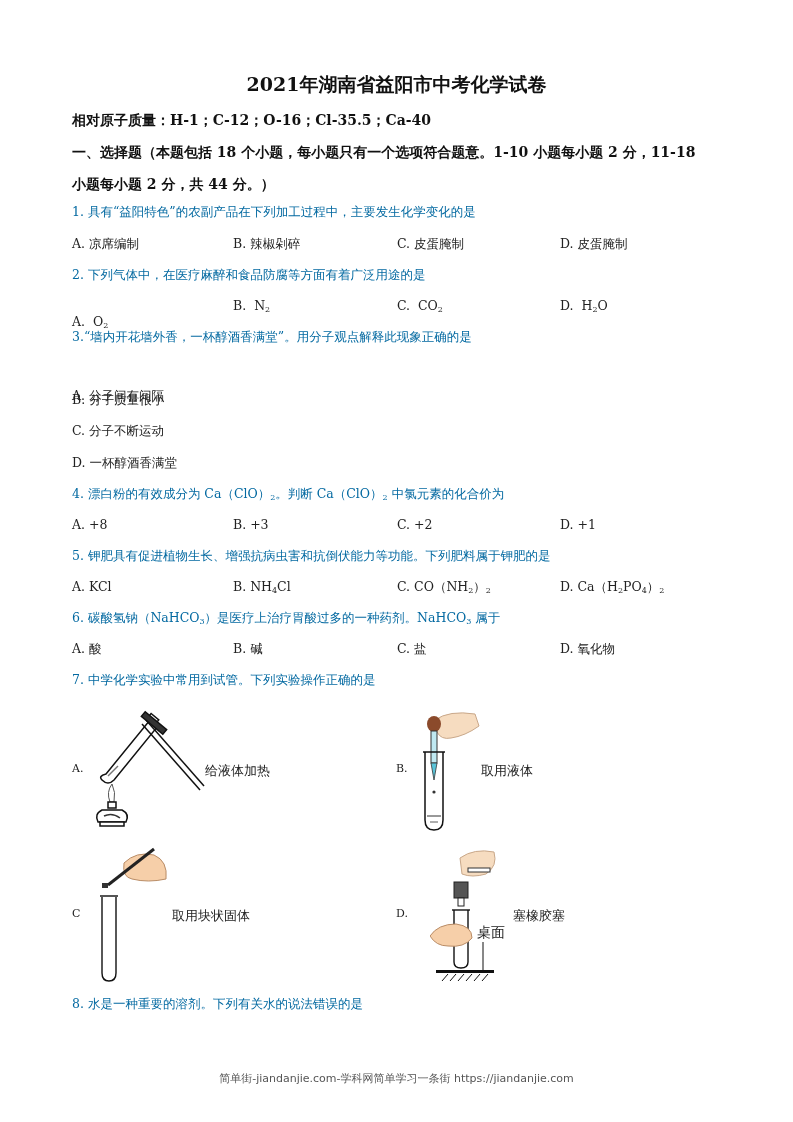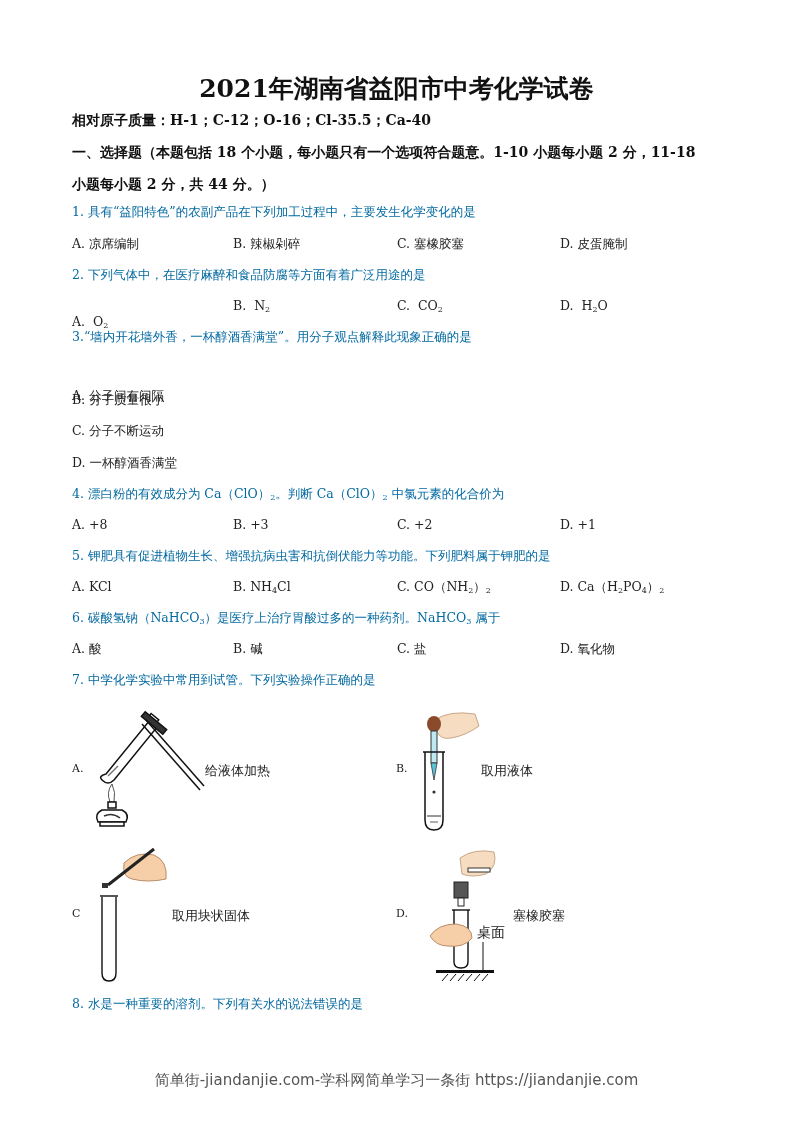--- a/index.html
+++ b/index.html
@@ -1,43 +1,43 @@
 <!DOCTYPE html>
 <html><head>
   <meta charset="utf-8">
   <style>
     html, body { margin: 0; padding: 0; background: #ffffff; }
     body { width: 793px; height: 1122px; position: relative; overflow: hidden;
            font-family: "DejaVu Serif", "Liberation Serif", serif; color: #1a1a1a; }
     .abs { position: absolute; white-space: nowrap; }
-    .title { left: 0; width: 793px; top: 72px; text-align: center; font-size: 25px; font-weight: bold; color: #111; }
+    .title { left: 0; width: 793px; top: 72px; text-align: center; font-size: 19px; font-weight: bold; color: #111; }
     .bold14 { font-size: 14px; font-weight: bold; color: #111; }
     .q { font-size: 12.5px; color: #0369a1; }
     .opt { font-size: 12.5px; color: #222; position: absolute; white-space: nowrap; text-align: right; }
-    .footer { left: 0; width: 793px; top: 1071px; text-align: center; font-size: 15px;
+    .footer { left: 0; width: 793px; top: 1071px; text-align: center; font-size: 11px;
               font-family: "DejaVu Sans", "Liberation Sans", sans-serif; color: #555; }
     sub { font-size: 8px; vertical-align: -2px; }
     .fig { position: absolute; }
     .cap { font-size: 13px; color: #222; position: absolute; white-space: nowrap; }
   </style>
 </head>
 <body>
 
 <div class="abs title">2021年湖南省益阳市中考化学试卷</div>
 
 <div class="abs bold14" style="left:72px; top:112px;">相对原子质量：H-1；C-12；O-16；Cl-35.5；Ca-40</div>
 
 <div class="abs bold14" style="left:72px; top:144px;">一、选择题（本题包括 18 个小题，每小题只有一个选项符合题意。1-10 小题每小题 2 分，11-18</div>
 <div class="abs bold14" style="left:72px; top:176px;">小题每小题 2 分，共 44 分。）</div>
 
 <div>
   <div class="abs q" style="left:72px; top:204px;">1. 具有“益阳特色”的农副产品在下列加工过程中，主要发生化学变化的是</div>
   <div class="opt" style="left:72px; top:236px;">A.  凉席编制</div>
   <div class="opt" style="left:233px; top:236px;">B.  辣椒剁碎</div>
-  <div class="opt" style="left:397px; top:236px;">C.  塞橡胶塞</div>
+  <div class="opt" style="left:397px; top:236px;">C.  皮蛋腌制</div>
   <div class="opt" style="left:560px; top:236px;">D.  皮蛋腌制</div>
 </div>
 
 <div>
   <div class="abs q" style="left:72px; top:267px;">2. 下列气体中，在医疗麻醉和食品防腐等方面有着广泛用途的是</div>
   <div class="opt" style="left:72px; top:314px;">
     <span>A.</span>&nbsp;&nbsp;<span>O</span><sub>2</sub><span></span>
   </div>
   <div class="opt" style="left:233px; top:298px;">
     <span>B.</span>&nbsp;&nbsp;<span>N</span><sub>2</sub><span></span>

